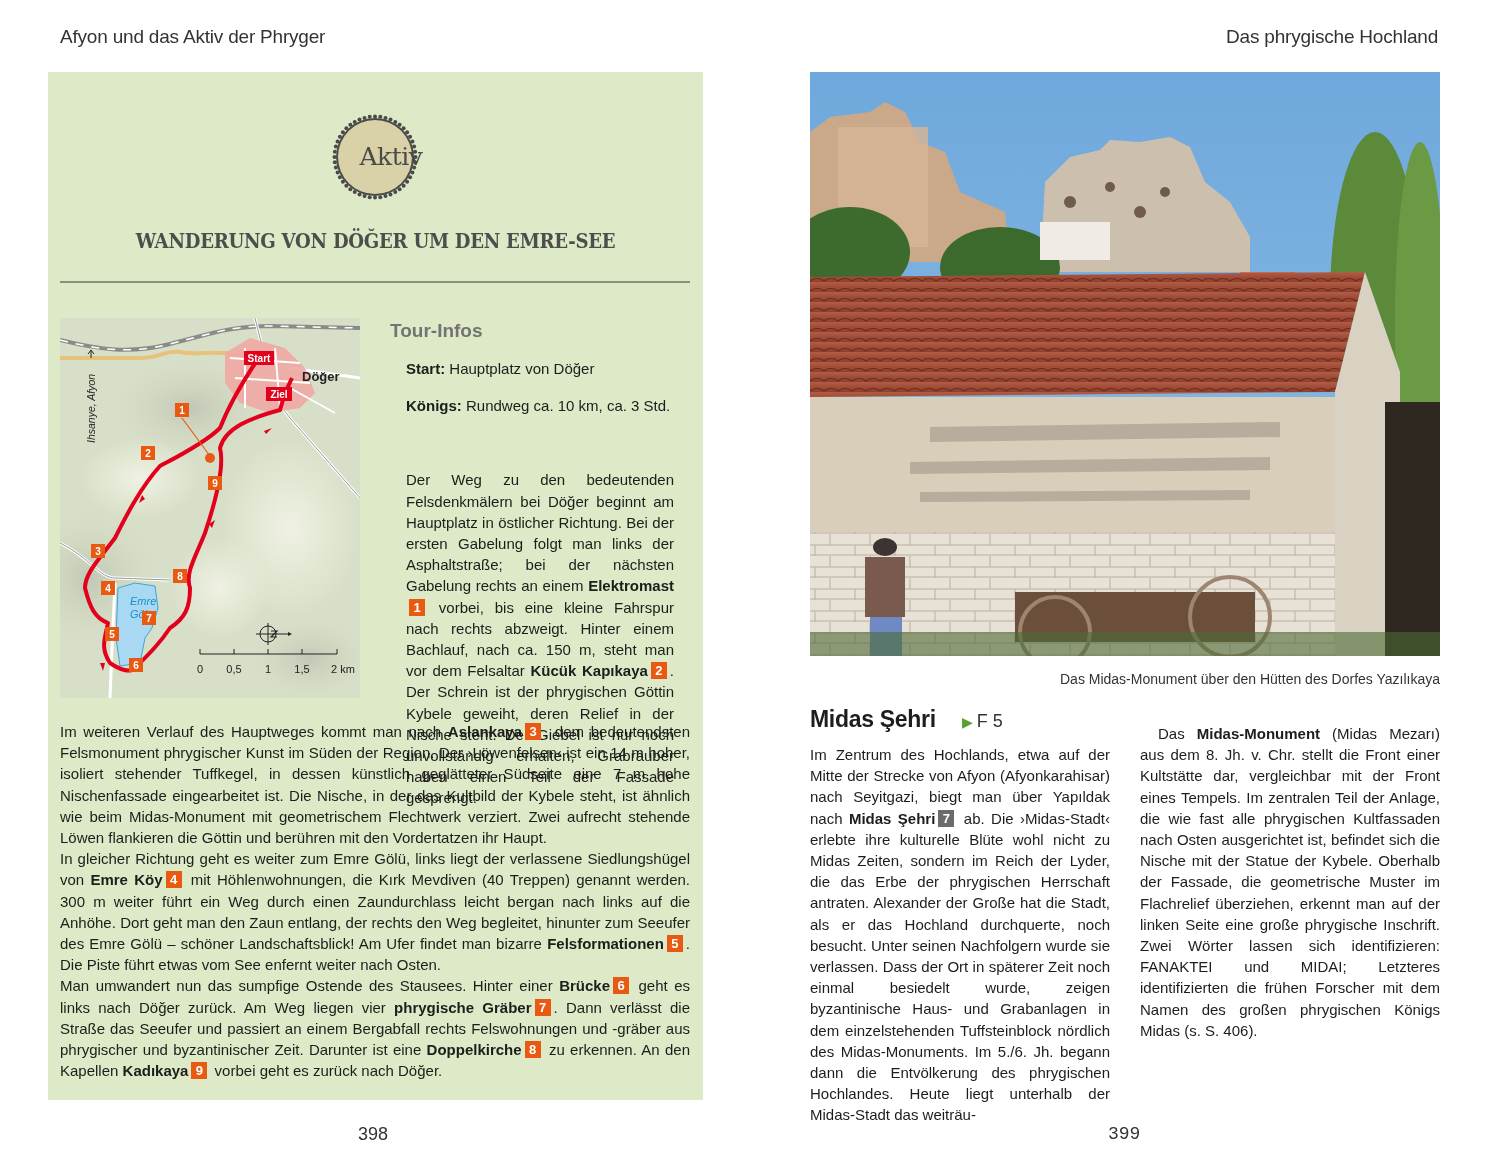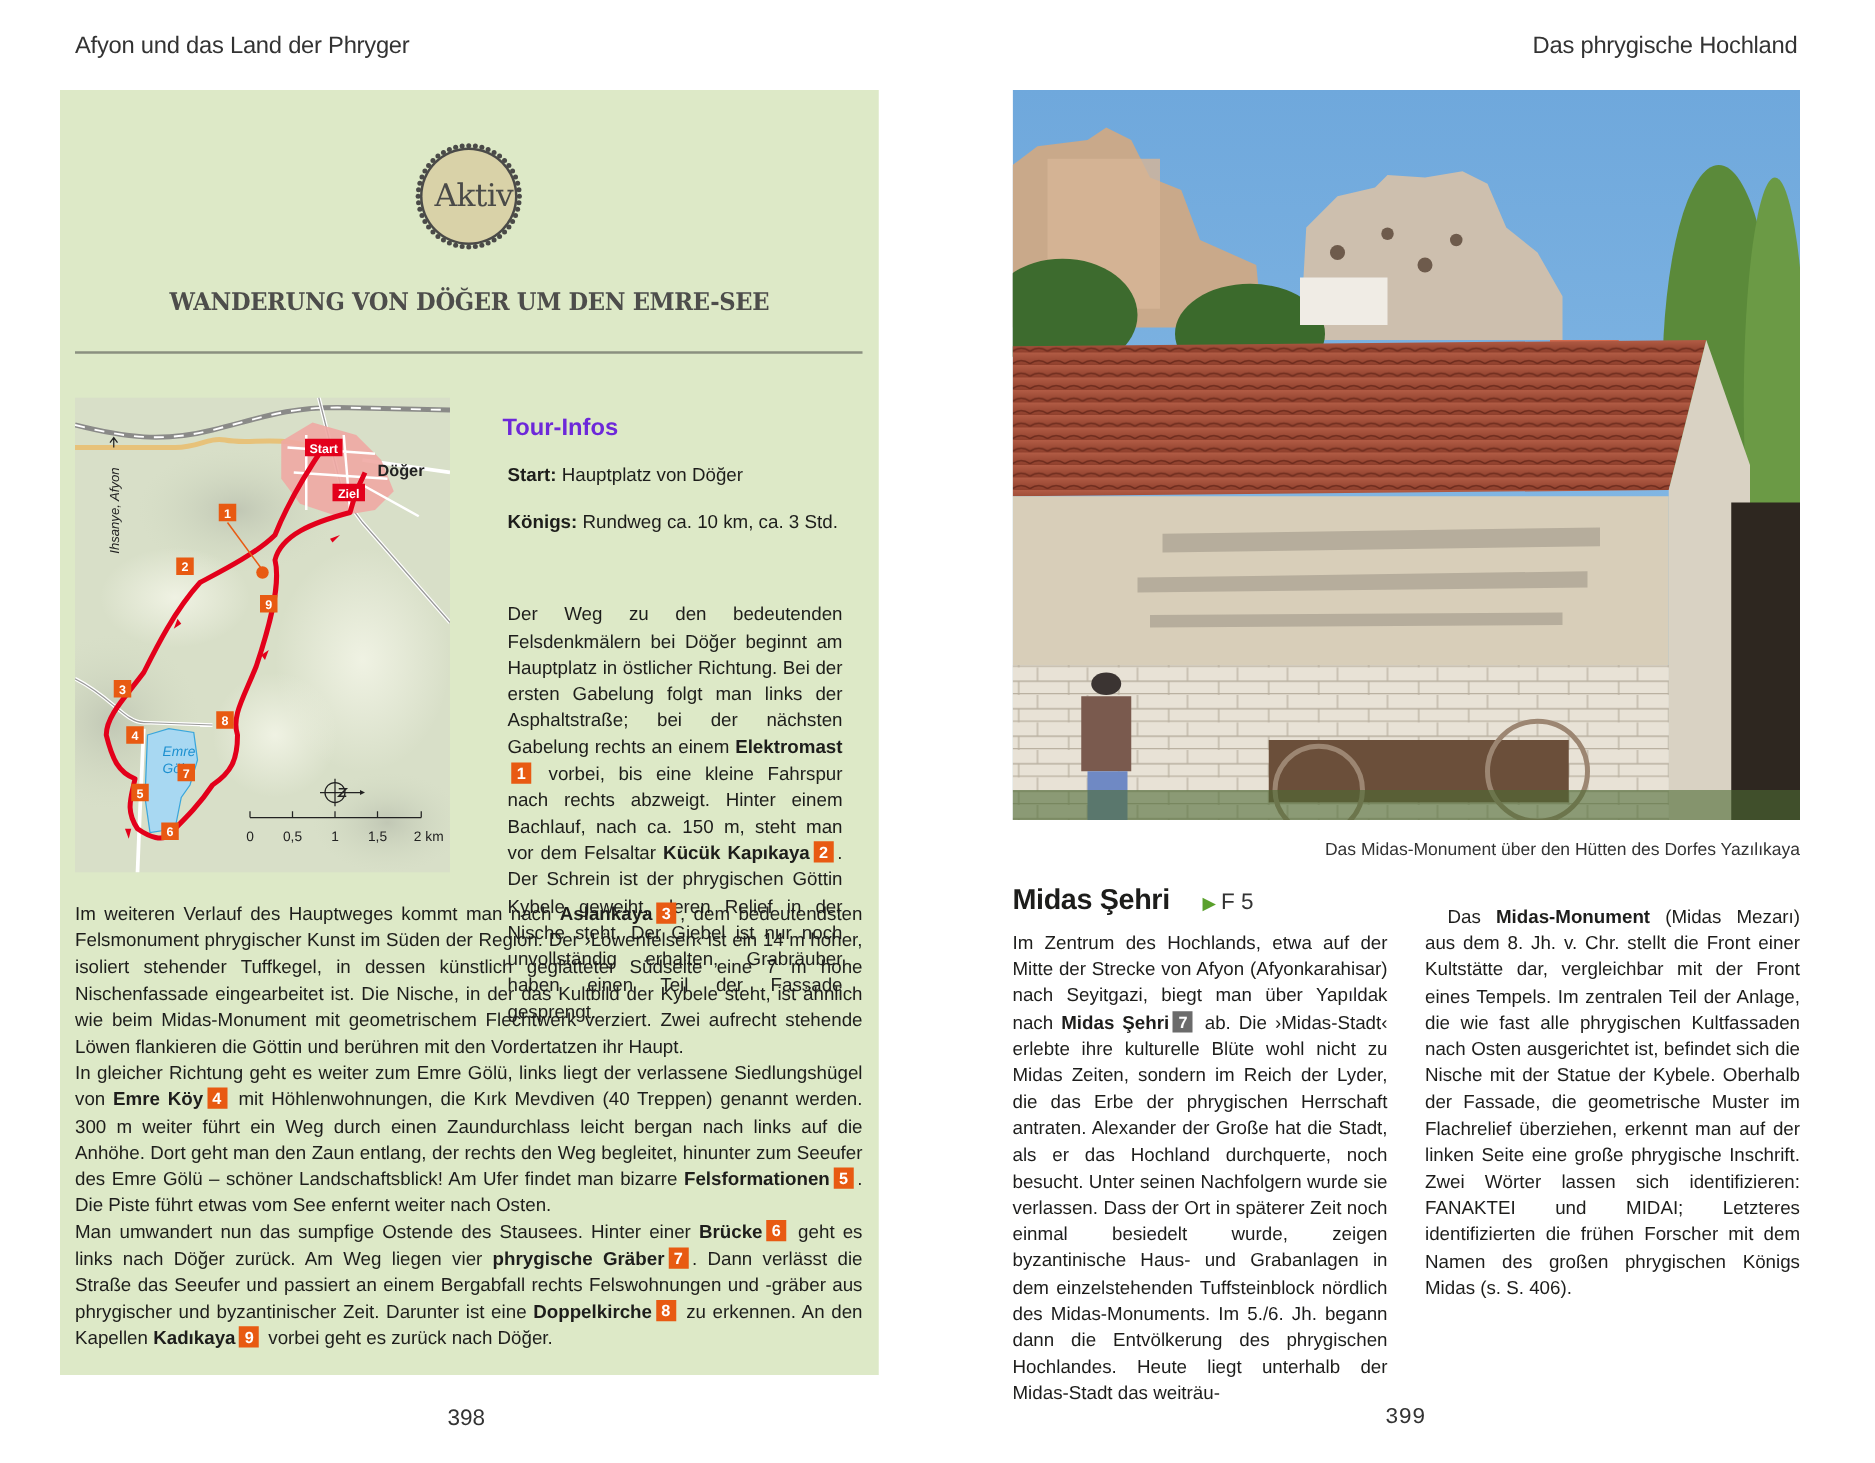--- a/index.html
+++ b/index.html
@@ -8,33 +8,33 @@
   .running-head { position: absolute; top: 26px; font-size: 19px; color: #333; letter-spacing: -0.2px; }
   .rh-left { left: 60px; }
   .rh-right { right: 62px; }
   .page-num { position: absolute; top: 1124px; font-size: 18px; color: #333; }
   .pn-left { left: 358px; }
   .pn-right { left: 1108px; font-family: Liberation Mono, monospace; }
 
   
   .aktiv-box { position: absolute; left: 48px; top: 72px; width: 655px; height: 1028px; background: #dde9c7; }
   .badge { position: absolute; left: 330px; top: 112px; width: 90px; height: 90px; }
-  .badge-label { position: absolute; left: 4px; top: 0; width: 90px; height: 90px; line-height: 90px; text-align: center;
+  .badge-label { position: absolute; left: 16px; top: 0; width: 90px; height: 90px; line-height: 90px; text-align: center;
                  font-family: "DejaVu Serif", serif; font-size: 25px; color: #4a4a48; letter-spacing: -0.5px; }
   .aktiv-title { position: absolute; left: 48px; width: 655px; top: 230px; text-align: center;
                  font-family: "DejaVu Serif", serif; font-weight: bold; font-size: 19.5px; color: #4d4d4b;
                  letter-spacing: -0.3px; transform: scaleX(0.93); }
   .aktiv-rule { position: absolute; left: 60px; top: 281px; width: 630px; height: 2px; background: #8a9080; }
 
   
   .map { position: absolute; left: 60px; top: 318px; width: 300px; height: 380px; }
 
   
   .tour { position: absolute; left: 390px; top: 320px; width: 300px; font-size: 15px; line-height: 21.2px; }
-  .tour h3 { margin: 12px; font-size: 19px; line-height: 22px; font-weight: bold; color: #6d28d9; }
+  .tour h3 { margin: 0; font-size: 19px; line-height: 22px; font-weight: bold; color: #737373; }
   .tour p { margin: 16px; text-align: justify; }
   .tour .spacer { height: 21px; }
   b { font-weight: bold; }
   .num { display: inline-block; background: #e85a12; color: #fff; font-weight: bold; font-size: 13px;
          width: 16px; height: 17px; line-height: 17px; text-align: center; margin: 0 3px; vertical-align: 1px; }
   .num.grey { background: #6b6b6b; }
   .body-left { position: absolute; left: 60px; top: 721px; width: 630px; font-size: 15px; line-height: 21.2px; text-align: justify; }
   .body-left p { margin: 0; }
 
   
@@ -45,21 +45,21 @@
   .grid-ref .arrow { color: #5aa02c; font-size: 14px; margin-right: 4px; }
   .col { position: absolute; top: 744px; width: 300px; font-size: 15px; line-height: 21.2px; text-align: justify; }
   .col p { margin: 0; }
   .col1 { left: 810px; }
   .col2 { left: 1140px; top: 723px; }
   .indent { text-indent: 18px; }
 </style>
 </head>
 <body>
 
-<div class="running-head rh-left">Afyon und das Land der Phryger</div>
+<div class="running-head rh-left">Afyon und das Aktiv der Phryger</div>
 
 <div class="aktiv-box"></div>
 
 <div class="badge">
   <svg width="90" height="90" viewBox="0 0 90 90">
     <g id="seal-teeth" fill="#4a4a48">
         <circle cx="85.5" cy="45" r="2"></circle>
         <circle cx="85.15351688563932" cy="50.28631078491209" r="2"></circle>
         <circle cx="84.11999596470727" cy="55.48217132665209" r="2"></circle>
         <circle cx="82.41712106670711" cy="60.498679010786134" r="2"></circle>

